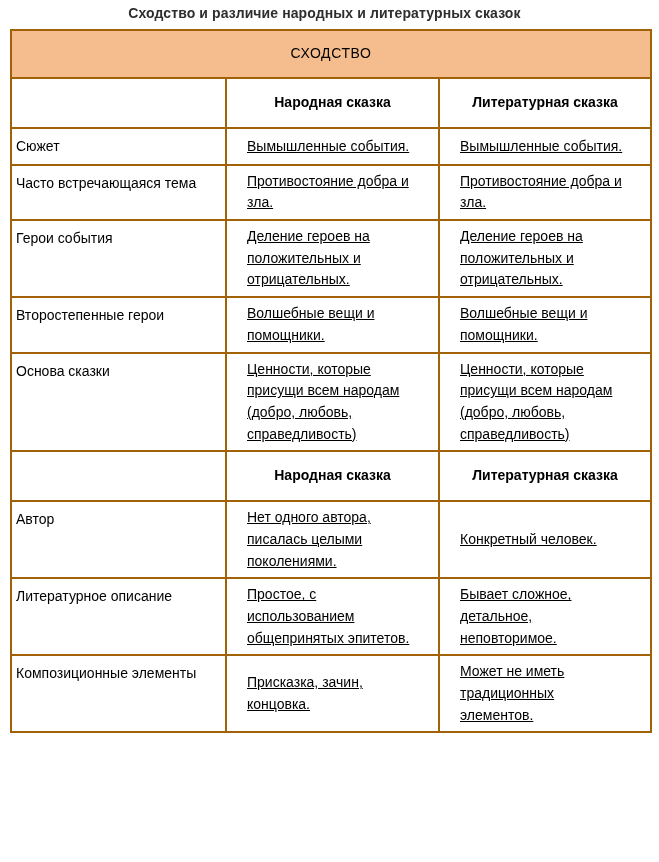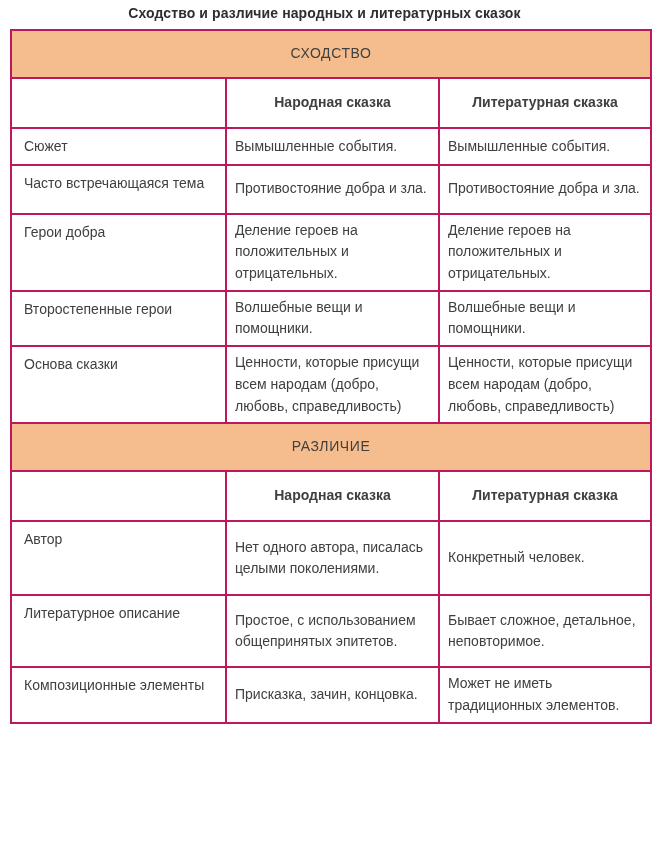--- a/index.html
+++ b/index.html
@@ -22,24 +22,24 @@
     color: #2e2e2e;
     letter-spacing: 0.1px;
   }
   table.cmp {
     border-collapse: collapse;
     table-layout: fixed;
     width: 640px;
     margin-left: 10px;
   }
   table.cmp td {
-    border: 2px solid #be185d;
+    border: 2px solid #a16207;
     font-size: 14px;
     line-height: 1.55;
-    color: #404040;
+    color: #000000;
     overflow: hidden;
   }
   td.band {
     background: #f5bd8d;
     color: #7c6a58;
     text-align: center;
     vertical-align: middle;
     font-size: 15px;
     letter-spacing: 0.6px;
     height: 48px;
@@ -47,25 +47,26 @@
   td.colhead {
     font-weight: bold;
     color: #333333;
     text-align: center;
     vertical-align: middle;
     height: 50px;
     padding: 10px 8px;
   }
   td.rowlabel {
     vertical-align: top;
-    padding: 7px 8px 6px 12px;
+    padding: 7px 8px 6px 4px;
   }
   td.val {
     vertical-align: middle;
-    padding: 5px 8px;
+    padding: 5px 20px;
+    text-decoration: underline;
   }
 </style>
 </head>
 <body>
 
 <div class="page">
 
   <div class="doc-title">Сходство и различие народных и литературных сказок</div>
 
   <table class="cmp">
@@ -93,40 +94,37 @@
     </tr>
 
     <tr style="height:49px">
       <td class="rowlabel">Часто встречающаяся тема</td>
       <td class="val">Противостояние добра и зла.</td>
       <td class="val">Противостояние добра и зла.</td>
     </tr>
 
 
     <tr style="height:72px">
-      <td class="rowlabel">Герои добра</td>
+      <td class="rowlabel">Герои события</td>
       <td class="val">Деление героев на положительных и отрицательных.</td>
       <td class="val">Деление героев на положительных и отрицательных.</td>
     </tr>
 
     <tr style="height:53px">
       <td class="rowlabel">Второстепенные герои</td>
       <td class="val">Волшебные вещи и помощники.</td>
       <td class="val">Волшебные вещи и помощники.</td>
     </tr>
 
     <tr style="height:64px">
       <td class="rowlabel">Основа сказки</td>
       <td class="val">Ценности, которые присущи всем народам (добро, любовь, справедливость)</td>
       <td class="val">Ценности, которые присущи всем народам (добро, любовь, справедливость)</td>
     </tr>
 
-    <tr>
-      <td class="band" colspan="3">РАЗЛИЧИЕ</td>
-    </tr>
 
     <tr style="height:48px">
       <td class="colhead"></td>
       <td class="colhead">Народная сказка</td>
       <td class="colhead">Литературная сказка</td>
     </tr>
 
     <tr style="height:74px">
       <td class="rowlabel">Автор</td>
       <td class="val">Нет одного автора, писалась целыми поколениями.</td>

